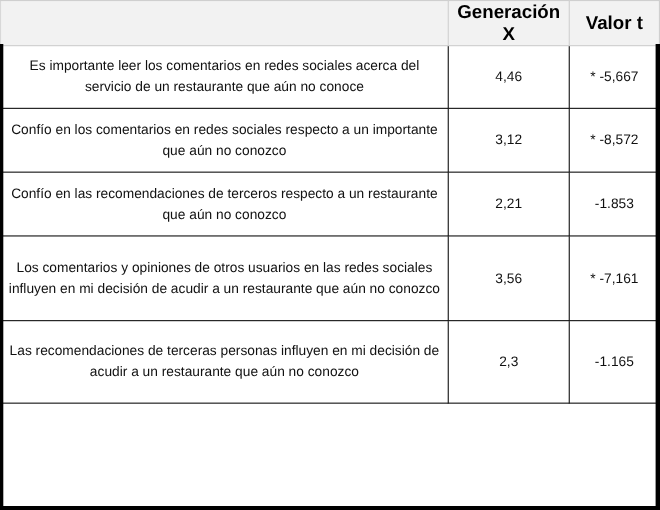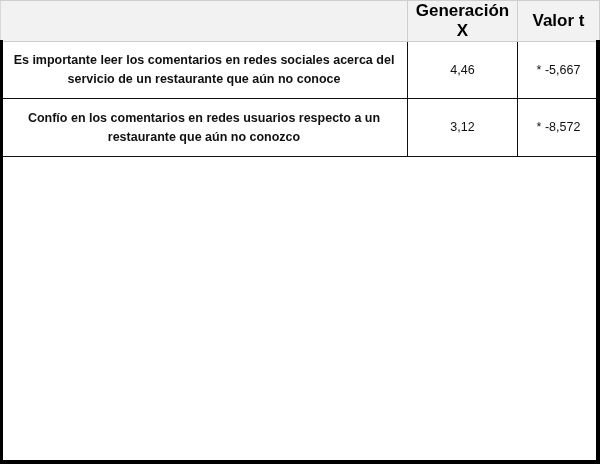--- a/index.html
+++ b/index.html
@@ -4,21 +4,21 @@
   <style>
     html, body { margin: 0; padding: 0; background: #ffffff; }
     body { width: 600px; height: 464px; position: relative; overflow: hidden; font-family: "Liberation Sans", sans-serif; }
     .tbl { position: absolute; left: 0; top: 0; width: 600px; height: 464px; }
     table { border-collapse: collapse; table-layout: fixed; width: 599px; position: absolute; left: 0; top: 0; }
     col.c1 { width: 407px; } col.c2 { width: 110px; } col.c3 { width: 82px; }
     thead tr { height: 39px; }
     th { background: #f2f2f2; border: 1px solid #cfcfcf; font-weight: bold; font-size: 17px; color: #000000; text-align: center; vertical-align: middle; padding: 0; }
     th.blank { border-left: 1px solid #d8d8d8; }
     tbody td { border: 1px solid #111; font-size: 12.5px; color: #111; text-align: center; vertical-align: middle; padding: 0 4px; line-height: 19px; }
-    tbody td.stmt { padding: 0 6px; font-weight: bold; }
+    tbody td.stmt { padding: 0 6px; }
     tbody { }
     .frame-left { position: absolute; left: 0; top: 40px; width: 3px; height: 421px; background: #000; }
     .frame-right { position: absolute; left: 596px; top: 40px; width: 4px; height: 421px; background: #000; }
     .frame-bottom { position: absolute; left: 0; top: 460px; width: 600px; height: 4px; background: #000; }
   </style>
 </head>
 <body>
 
 <div class="tbl">
   <table>
@@ -34,22 +34,37 @@
         <th>Valor t</th>
       </tr>
     </thead>
     <tbody>
       <tr style="height:57px">
         <td class="stmt">Es importante leer los comentarios en redes sociales acerca del servicio de un restaurante que aún no conoce</td>
         <td>4,46</td>
         <td>* -5,667</td>
       </tr>
       <tr style="height:58px">
-        <td class="stmt">Confío en los comentarios en redes usuarios respecto a un restaurante que aún no conozco</td>
+        <td class="stmt">Confío en los comentarios en redes sociales respecto a un importante que aún no conozco</td>
         <td>3,12</td>
         <td>* -8,572</td>
+      </tr>
+      <tr style="height:58px">
+        <td class="stmt">Confío en las recomendaciones de terceros respecto a un restaurante que aún no conozco</td>
+        <td>2,21</td>
+        <td>-1.853</td>
+      </tr>
+      <tr style="height:77px">
+        <td class="stmt" style="padding:0 1px">Los comentarios y opiniones de otros usuarios en las redes sociales influyen en mi decisión de acudir a un restaurante que aún no conozco</td>
+        <td>3,56</td>
+        <td>* -7,161</td>
+      </tr>
+      <tr style="height:75px">
+        <td class="stmt">Las recomendaciones de terceras personas influyen en mi decisión de acudir a un restaurante que aún no conozco</td>
+        <td>2,3</td>
+        <td>-1.165</td>
       </tr>
     </tbody>
   </table>
   <div class="frame-left"></div>
   <div class="frame-right"></div>
   <div class="frame-bottom"></div>
 </div>
 
 </body></html>

